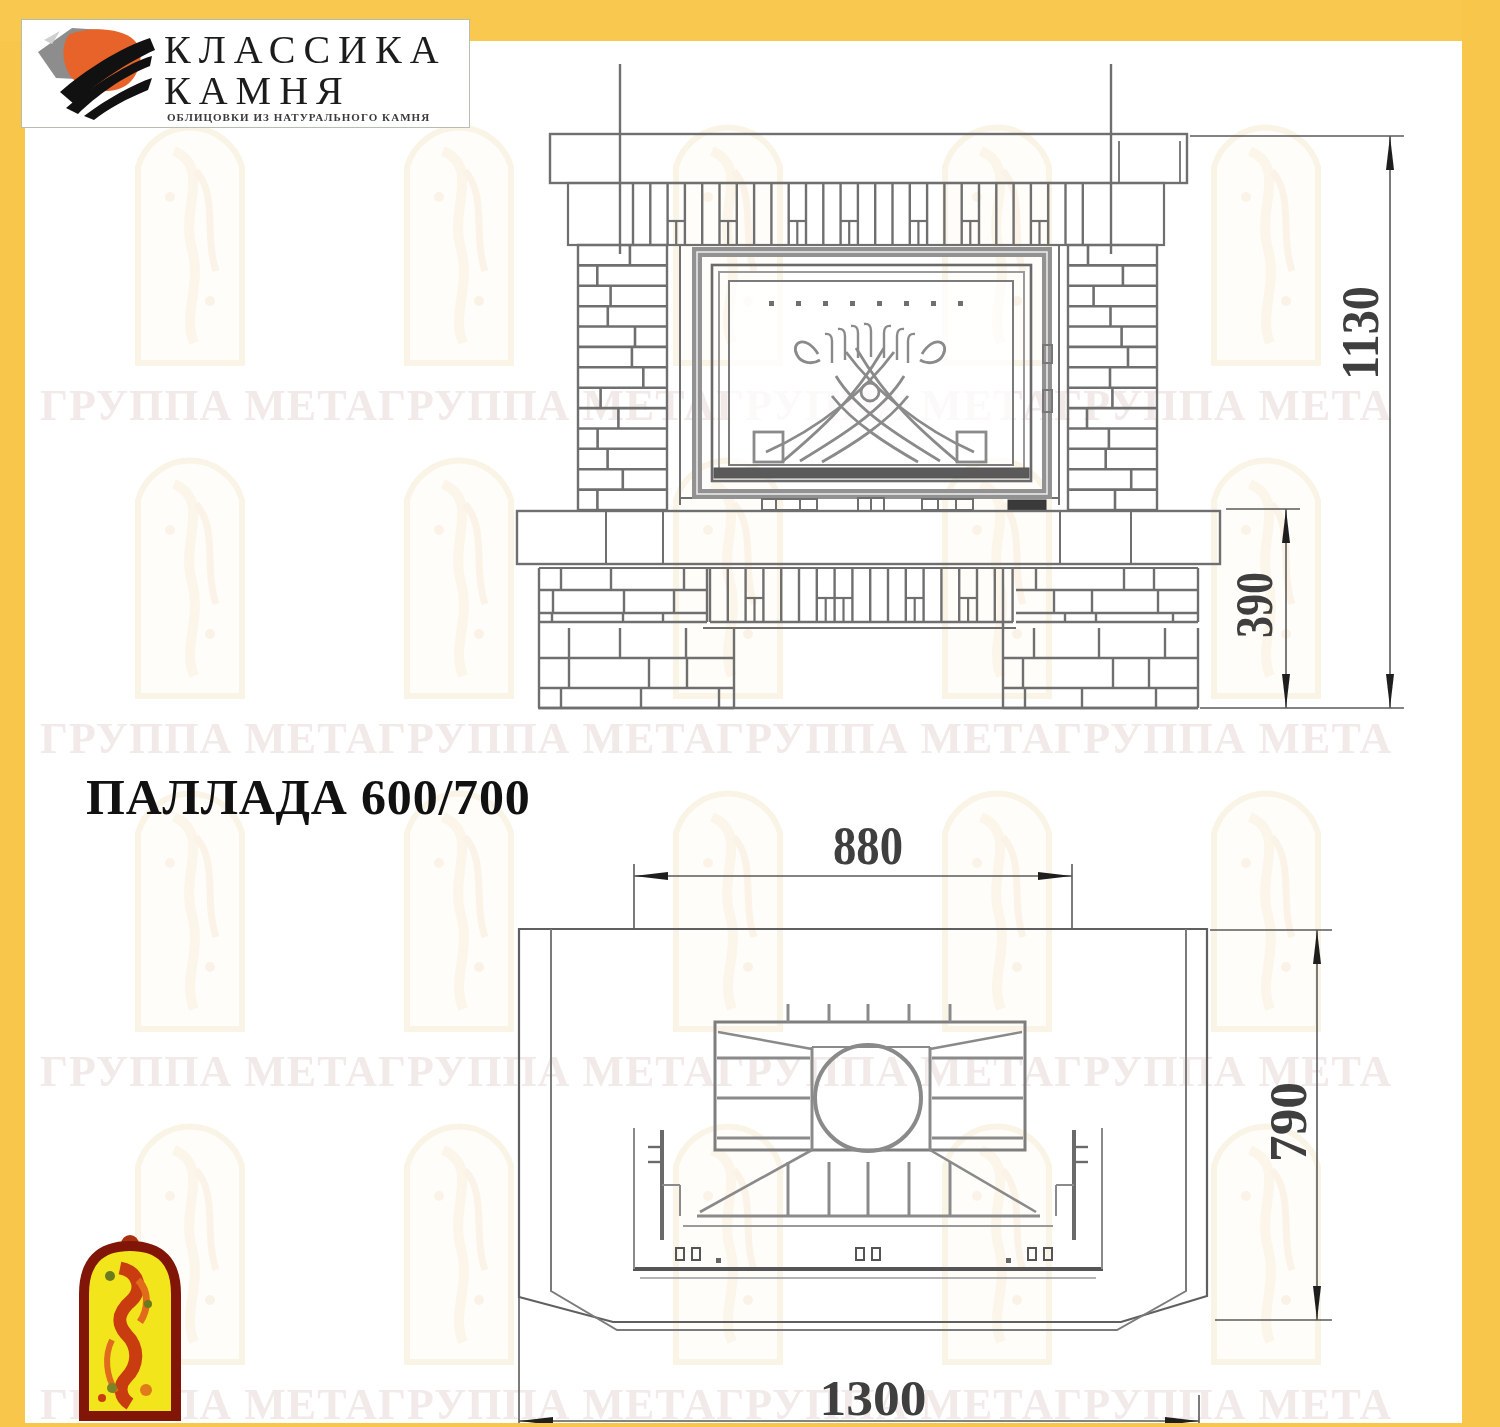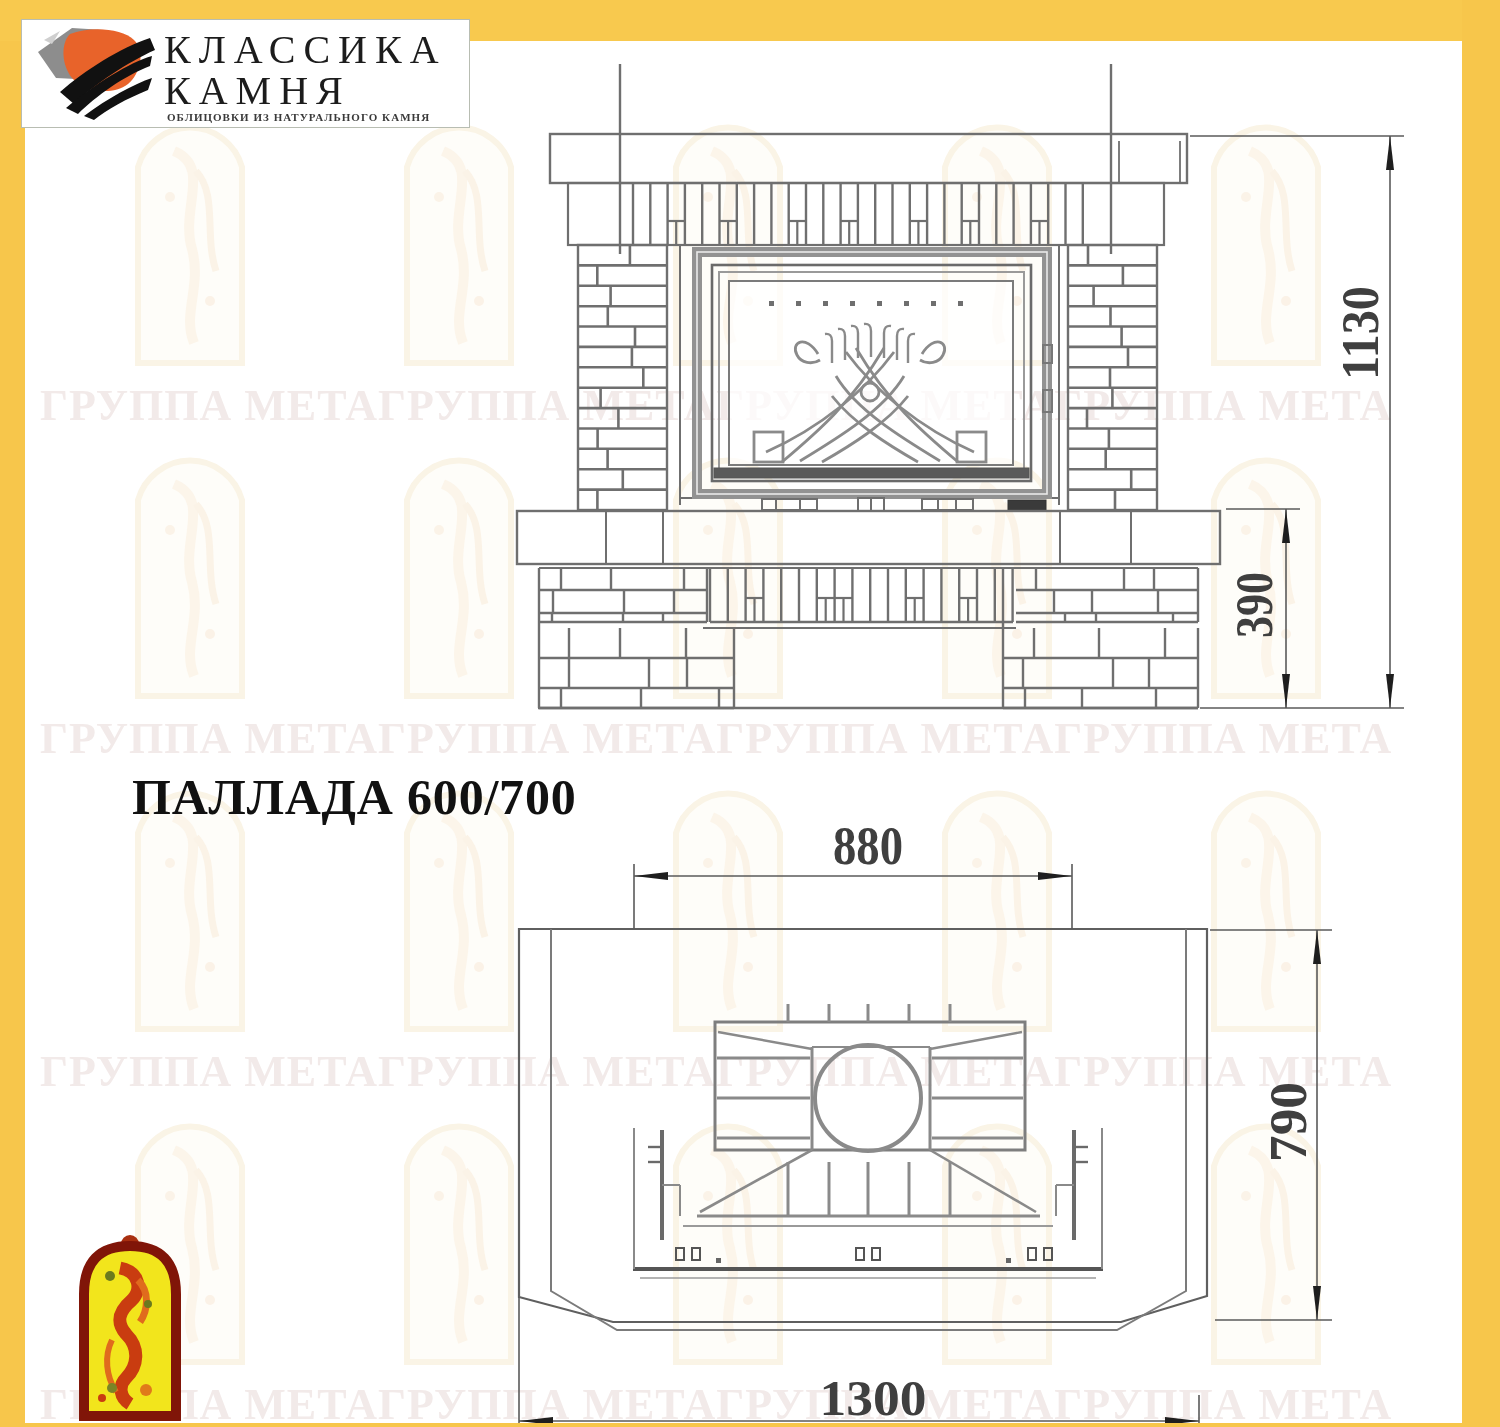--- a/index.html
+++ b/index.html
@@ -506,21 +506,21 @@
 <path d="M70,34 C90,26 122,28 134,40 C146,52 140,74 128,84 C112,96 84,92 72,78 C62,66 60,44 70,34 Z" fill="#e8632a"></path>
 <path d="M60,92 C85,70 120,48 150,38 L155,50 C128,62 95,84 74,104 Z" fill="#111"></path>
 <path d="M66,108 C95,84 130,62 152,56 L150,66 C124,76 96,96 78,114 Z" fill="#111"></path>
 <path d="M84,116 C108,98 134,84 152,78 L148,90 C128,98 106,110 94,120 Z" fill="#111"></path>
 </g>
 <text x="164" y="63" font-family="Liberation Serif, serif" font-size="40" letter-spacing="8" fill="#1c1c1c">КЛАССИКА</text>
 <text x="164" y="104" font-family="Liberation Serif, serif" font-size="40" letter-spacing="8" fill="#1c1c1c">КАМНЯ</text>
 <text x="167" y="121" font-family="Liberation Serif, serif" font-weight="bold" font-size="11" letter-spacing="1.05" fill="#3a3a3a">ОБЛИЦОВКИ ИЗ НАТУРАЛЬНОГО КАМНЯ</text>
 </svg>
 
-<div class="abs" style="left:86px;top:768px;font-family:'Liberation Serif',serif;font-weight:bold;font-size:50px;color:#111;letter-spacing:0.8px;margin-left:46px;">ПАЛЛАДА 600/700</div>
+<div class="abs" style="left:86px;top:768px;font-family:'Liberation Serif',serif;font-weight:bold;font-size:50px;color:#111;letter-spacing:0.8px;">ПАЛЛАДА 600/700</div>
 
 <svg class="abs" style="left:0;top:1180px" width="260" height="247" viewBox="0 1180 260 247">
 <g>
 <circle cx="130" cy="1244" r="9" fill="#a82f10"></circle>
 <path d="M84,1416 V1294 Q84,1246 130,1246 Q176,1246 176,1294 V1416 Z" fill="#f2e51c" stroke="#801508" stroke-width="10"></path>
 <path d="M120,1268 C140,1272 142,1290 132,1300 C118,1312 116,1322 126,1334 C140,1348 138,1366 126,1378 C118,1386 120,1398 130,1404" fill="none" stroke="#c93c10" stroke-width="13"></path>
 <path d="M138,1280 C150,1292 148,1310 140,1322" fill="none" stroke="#e06b1d" stroke-width="7"></path>
 <path d="M112,1340 C104,1356 106,1376 116,1392" fill="none" stroke="#e06b1d" stroke-width="6"></path>
 <circle cx="110" cy="1276" r="5" fill="#6b7a1e"></circle>
 <circle cx="148" cy="1304" r="4" fill="#6b7a1e"></circle>

